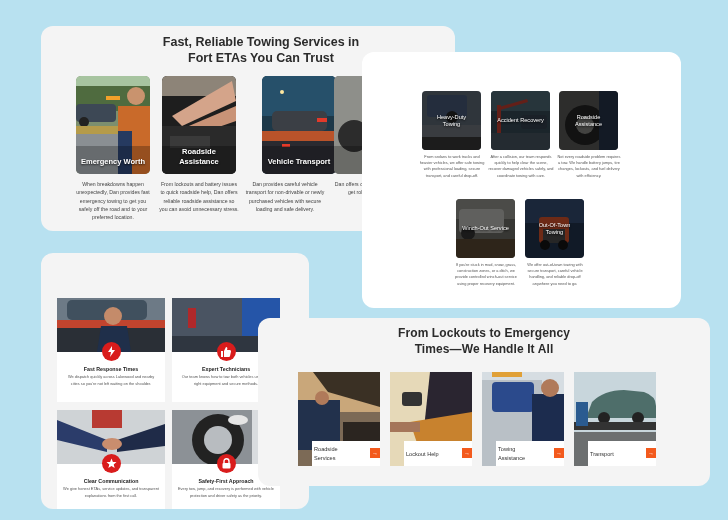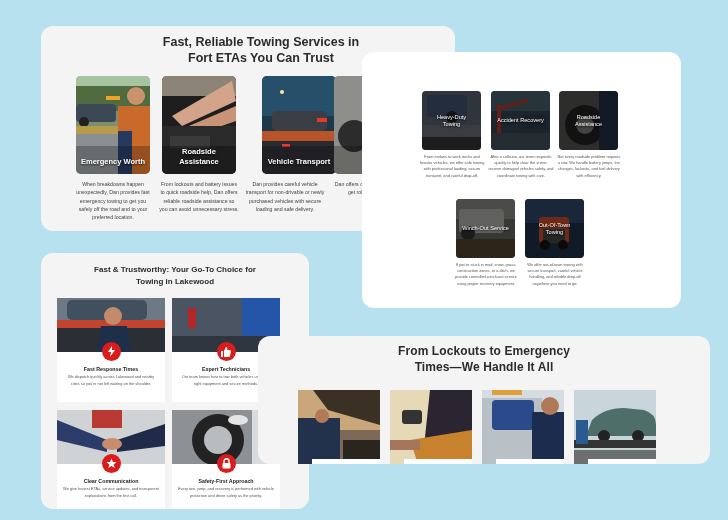--- a/index.html
+++ b/index.html
@@ -3,21 +3,21 @@
 <meta charset="utf-8">
 <style>
   * { box-sizing: border-box; margin: 0; padding: 0; }
   html, body { width: 728px; height: 520px; overflow: hidden; }
   body { background: #b8e1f0; position: relative; font-family: "Liberation Sans", sans-serif; color: #222; }
 
   .panel { position: absolute; border-radius: 12px; overflow: hidden; padding-left: 16px; }
   .p1 { left: 41px; top: 26px; width: 414px; height: 205px; background: #f4f4f4; z-index: 1; }
   .p2 { left: 362px; top: 52px; width: 319px; height: 256px; background: #ffffff; z-index: 2; }
   .p3 { left: 41px; top: 253px; width: 268px; height: 256px; background: #f4f4f4; z-index: 1; }
-  .p4 { left: 258px; top: 336px; width: 452px; height: 128px; background: #f4f4f4; z-index: 3; }
+  .p4 { left: 258px; top: 318px; width: 452px; height: 168px; background: #f4f4f4; z-index: 3; }
 
   
   .p1 .title { position: absolute; left: 0; width: 100%; top: 8px; text-align: center; font-weight: bold; font-size: 12.5px; line-height: 16px; color: #2b2b2b; padding-left: 110px; padding-right: 0; }
   .p1 .title span { display: block; }
   .p1 .card { position: absolute; top: 50px; width: 74px; height: 98px; border-radius: 5px; overflow: hidden; }
   .p1 .card .lbl { position: absolute; left: 0; right: 0; bottom: 7px; text-align: center; color: #fff; font-size: 7.5px; line-height: 10px; font-weight: bold; text-shadow: 0 1px 2px rgba(0,0,0,.8); }
   .p1 .desc { position: absolute; top: 154px; width: 80px; text-align: center; font-size: 5.2px; line-height: 8.3px; color: #444; }
 
   
   .p2 .title { position: absolute; left: 0; width: 100%; top: 5px; text-align: center; font-weight: bold; font-size: 9px; line-height: 12px; color: #2b2b2b; }
@@ -181,24 +181,20 @@
       <circle cx="20" cy="46" r="5" fill="#111"></circle>
       <circle cx="38" cy="46" r="5" fill="#111"></circle>
     </svg>
     <div class="shade"></div>
     <div class="lbl" style="padding:0 11px;">Out-Of-Town Towing</div>
   </div>
   <div class="desc" style="left:160px;top:210px;">We offer out-of-town towing with secure transport, careful vehicle handling, and reliable drop-off anywhere you need to go.</div>
 </section>
 
 <section class="panel p3">
-  <h2 class="title">
-    <span>Fast &amp; Trustworthy: Your Go-To Choice for</span>
-    <span>Towing in Lakewood</span>
-  </h2>
 
   <div class="card" style="left:16px;top:45px;height:104px;">
     <div class="img">
       <svg class="art" viewBox="0 0 108 54" preserveAspectRatio="none">
         <rect width="108" height="54" fill="#6d7a86"></rect>
         <rect x="10" y="2" width="80" height="20" rx="5" fill="#40505e"></rect>
         <rect x="0" y="22" width="108" height="8" fill="#c2442e"></rect>
         <rect x="0" y="30" width="108" height="24" fill="#2a2f36"></rect>
         <circle cx="56" cy="18" r="9" fill="#c48b6a"></circle>
         <path d="M40 54 L44 28 L70 28 L74 54 Z" fill="#1f2f4a"></path>

